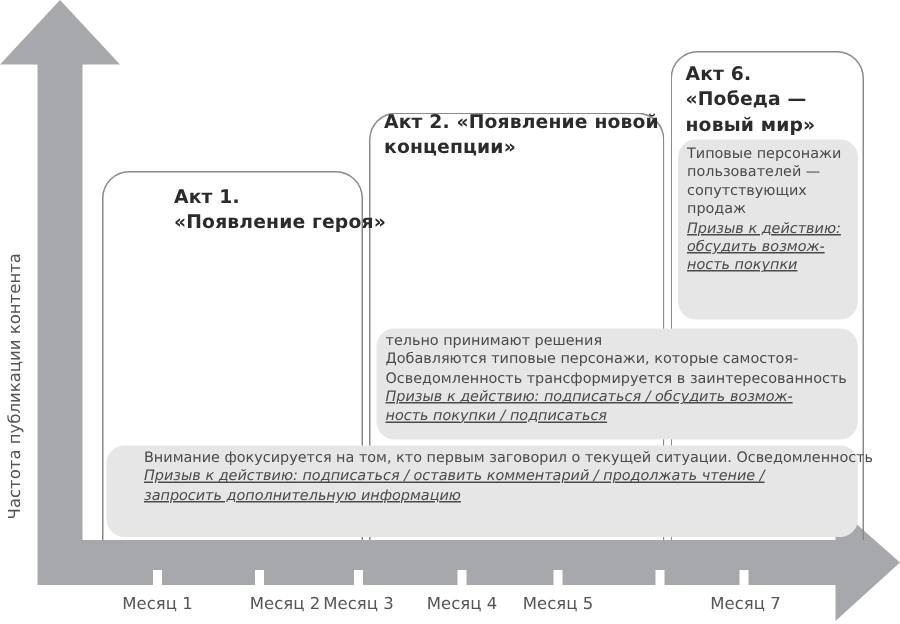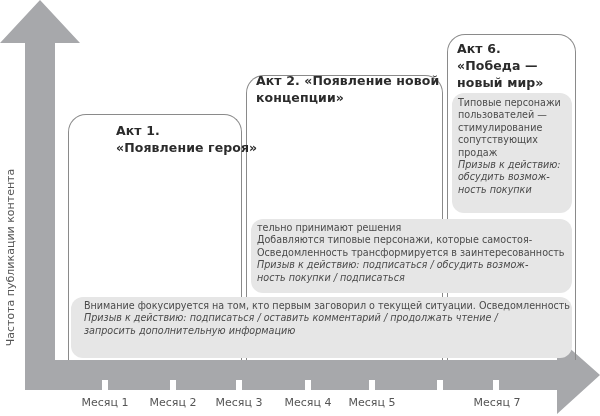--- a/index.html
+++ b/index.html
@@ -6,21 +6,21 @@
   body { width: 600px; height: 416px; position: relative; overflow: hidden;
          font-family: "DejaVu Sans", sans-serif; color: #3a3a3a; }
   .axis-svg { position: absolute; left: 0; top: 0; }
   .act-frame { position: absolute; border: 1px solid #8a8a8a; border-bottom: none;
                border-radius: 18px 18px 0 0; background: transparent; box-sizing: border-box; }
   .act-title { position: absolute; font-weight: bold; font-size: 12.5px; line-height: 17px;
                color: #2b2b2b; white-space: pre-line; letter-spacing: 0.1px; }
   .note { position: absolute; background: #e6e6e6; border-radius: 12px; box-sizing: border-box;
           font-size: 9.6px; line-height: 12.4px; color: #4a4a4a; padding: 4px 8px; }
   .note .line { display: block; white-space: nowrap; }
-  .note .cta { font-style: italic; }
+  .note .cta { font-style: italic; text-decoration: underline; }
   .ylabel { position: absolute; font-size: 11px; color: #555; white-space: nowrap;
             transform-origin: center center; transform: rotate(-90deg); }
   .month { position: absolute; top: 396px; font-size: 11px; color: #555; white-space: nowrap;
            transform: translateX(-50%); }
 </style>
 </head>
 <body>
 
 <svg class="axis-svg" width="600" height="416">
 
@@ -49,41 +49,40 @@
 «Появление героя»</div>
 <div class="act-title" style="left:256px; top:72px;">Акт 2. «Появление новой
 концепции»</div>
 <div class="act-title" style="left:457px; top:40px;">Акт 6.
 «Победа —
 новый мир»</div>
 
 <div class="note" style="left:452px; top:93px; width:120px; height:120px; padding:4px 6px;">
   <span class="line">Типовые персонажи</span>
   <span class="line">пользователей —</span>
-  <span class="line">стимулирование</span>
   <span class="line">сопутствующих</span>
   <span class="line">продаж</span>
   <span class="line cta">Призыв к действию:</span>
   <span class="line cta">обсудить возмож-</span>
   <span class="line cta">ность покупки</span>
 </div>
 
 <div class="note" style="left:251px; top:219px; width:321px; height:74px; padding:3px 6px;">
   <span class="line">тельно принимают решения</span>
   <span class="line">Добавляются типовые персонажи, которые самостоя-</span>
   <span class="line">Осведомленность трансформируется в заинтересованность</span>
   <span class="line cta">Призыв к действию: подписаться / обсудить возмож-</span>
   <span class="line cta">ность покупки / подписаться</span>
 </div>
 
-<div class="note" style="left:71px; top:297px; width:501px; height:61px; padding:3px 13px;">
+<div class="note" style="left:71px; top:297px; width:501px; height:61px; padding:3px 25px;">
   <span class="line">Внимание фокусируется на том, кто первым заговорил о текущей ситуации. Осведомленность</span>
   <span class="line cta">Призыв к действию: подписаться / оставить комментарий / продолжать чтение /</span>
   <span class="line cta">запросить дополнительную информацию</span>
 </div>
 
 <div class="month" style="left:105px;">Месяц 1</div>
-<div class="month" style="left:173px;text-align:center;">Месяц 2</div>
+<div class="month" style="left:190px;text-align:center;">Месяц 2</div>
 <div class="month" style="left:239px;">Месяц 3</div>
 <div class="month" style="left:308px;">Месяц 4</div>
 <div class="month" style="left:372px;">Месяц 5</div>
 <div class="month" style="left:440px;margin-top:48px;">Месяц 6</div>
 <div class="month" style="left:497px;">Месяц 7</div>
 
 </body></html>

